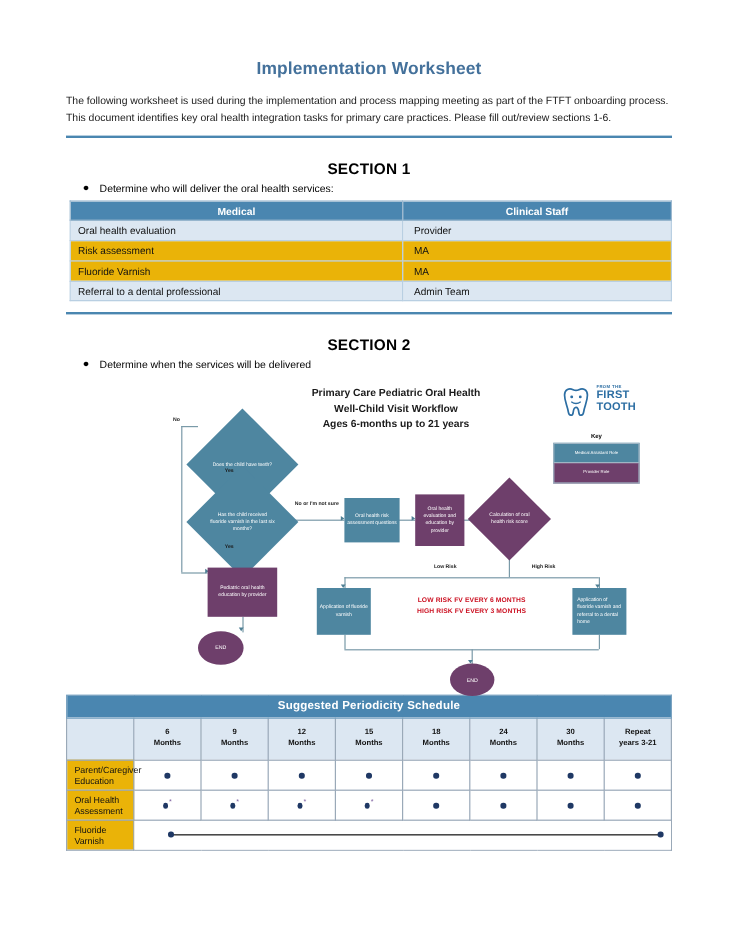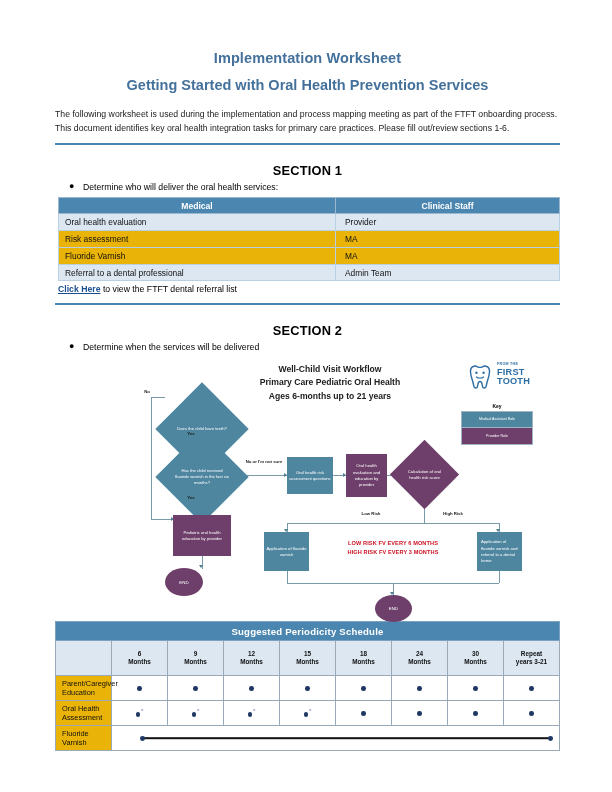--- a/index.html
+++ b/index.html
@@ -386,21 +386,20 @@
   .fv-bar::before { left: -2px; }
   .fv-bar::after { right: -2px; }
 </style>
 </head>
 <body>
 
 <div class="page">
   <div class="content">
 
     <div class="doc-title">Implementation Worksheet</div>
-    <div class="doc-subtitle">Getting Started with Oral Health Prevention Services</div>
     <div class="intro">The following worksheet is used during the implementation and process mapping meeting as part of the FTFT onboarding process. This document identifies key oral health integration tasks for primary care practices. Please fill out/review sections 1-6.</div>
 
     <div class="divider"></div>
     <div class="section-head">SECTION 1</div>
     <div class="bullet-line">
       <span class="bdot">●</span>
       <span>Determine who will deliver the oral health services:</span>
     </div>
 
     <table class="svc-table">
@@ -423,36 +422,33 @@
           <td>Fluoride Varnish</td>
           <td class="c2">MA</td>
         </tr>
         <tr class="alt">
           <td>Referral to a dental professional</td>
           <td class="c2">Admin Team</td>
         </tr>
       </tbody>
     </table>
 
-    <div class="click-line">
-      <span class="click-link">Click Here</span><span> to view the FTFT dental referral list</span>
-    </div>
 
     <div class="divider" style="margin-top:9px;"></div>
     <div class="section-head">SECTION 2</div>
     <div class="bullet-line">
       <span class="bdot">●</span>
       <span>Determine when the services will be delivered</span>
     </div>
 
     <div class="flow-wrap">
 
       <div class="fc-title">
+        <div>Primary Care Pediatric Oral Health</div>
         <div>Well-Child Visit Workflow</div>
-        <div>Primary Care Pediatric Oral Health</div>
         <div>Ages 6-months up to 21 years</div>
       </div>
 
       <div class="logo">
         <svg class="tooth" viewBox="0 0 32 34">
           <path d="M4,9 C4,3 9,1.5 13,3.5 C15,4.5 17,4.5 19,3.5 C23,1.5 28,3 28,9 C28,16 25,20 24,27 C23.4,31 19.5,31.5 19,27.5 C18.6,24 17.8,22 16,22 C14.2,22 13.4,24 13,27.5 C12.5,31.5 8.6,31 8,27 C7,20 4,16 4,9 Z" fill="none" stroke="#2c6ea3" stroke-width="1.8"></path>
           <circle cx="11.5" cy="11" r="1.5" fill="#2c6ea3"></circle>
           <circle cx="20.5" cy="11" r="1.5" fill="#2c6ea3"></circle>
           <path d="M11,16 Q16,20 21,16" fill="none" stroke="#2c6ea3" stroke-width="1.4"></path>
         </svg>

